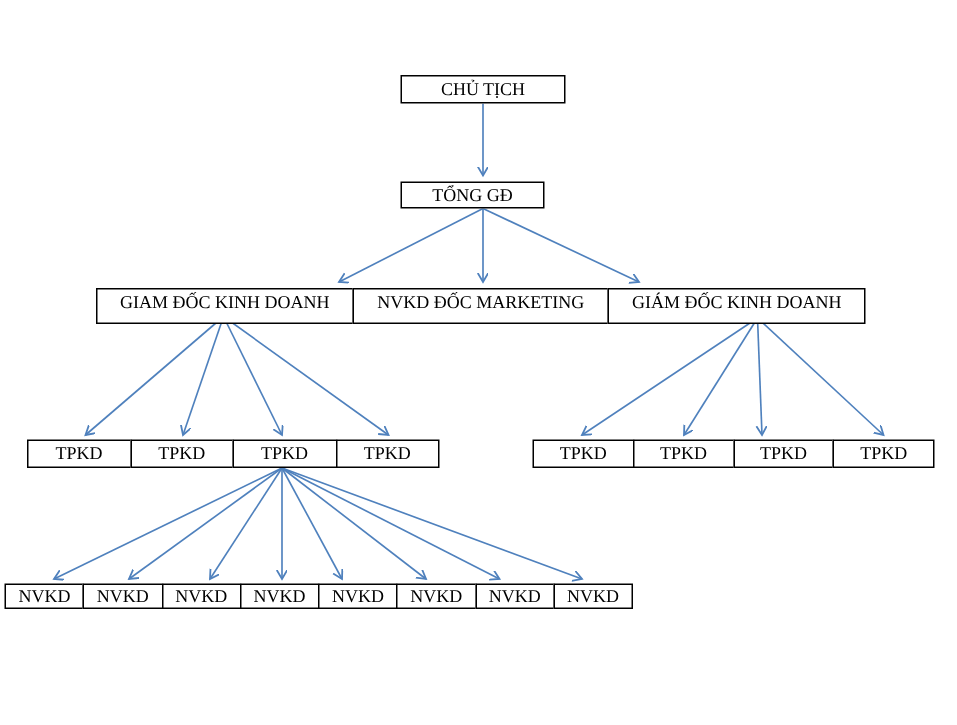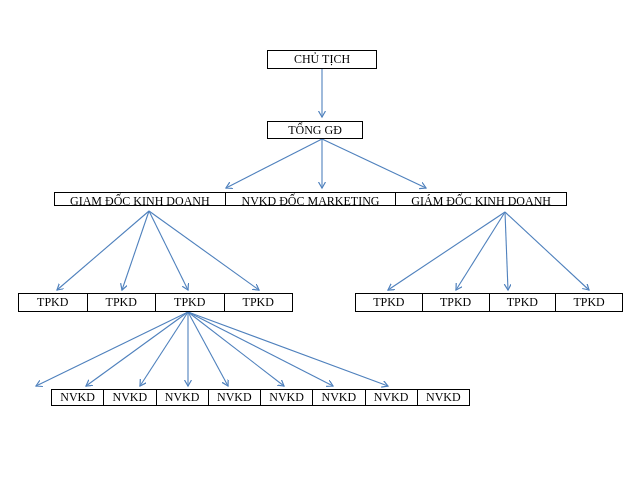--- a/index.html
+++ b/index.html
@@ -82,41 +82,41 @@
       <line x1="188" y1="312" x2="284" y2="386" marker-end="url(#arrow)"></line>
       <line x1="188" y1="312" x2="333" y2="386" marker-end="url(#arrow)"></line>
       <line x1="188" y1="312" x2="388" y2="386" marker-end="url(#arrow)"></line>
     </g>
   </svg>
 
   <div class="node" style="left:267px; top:50px; width:110px; height:19px;">CHỦ TỊCH</div>
 
   <div class="node" style="left:267px; top:121px; width:96px; height:18px;">TỔNG GĐ</div>
 
-  <div class="row" style="left:54px; top:192px; width:513px; height:14px;">
+  <div class="row" style="left:64px; top:192px; width:513px; height:24px;">
     <div class="cell">GIAM ĐỐC KINH DOANH</div>
     <div class="cell">NVKD ĐỐC MARKETING</div>
     <div class="cell">GIÁM ĐỐC KINH DOANH</div>
   </div>
 
   <div class="row" style="left:18px; top:293px; width:275px; height:19px;">
     <div class="cell">TPKD</div>
     <div class="cell">TPKD</div>
     <div class="cell">TPKD</div>
     <div class="cell">TPKD</div>
   </div>
 
   <div class="row" style="left:355px; top:293px; width:268px; height:19px;">
     <div class="cell">TPKD</div>
     <div class="cell">TPKD</div>
     <div class="cell">TPKD</div>
     <div class="cell">TPKD</div>
   </div>
 
-  <div class="row" style="left:3px; top:389px; width:419px; height:17px;margin-left:48px;">
+  <div class="row" style="left:3px; top:389px; width:419px; height:17px;">
     <div class="cell" style="line-height:15px;">NVKD</div>
     <div class="cell" style="line-height:15px;">NVKD</div>
     <div class="cell" style="line-height:15px;">NVKD</div>
     <div class="cell" style="line-height:15px;">NVKD</div>
     <div class="cell" style="line-height:15px;">NVKD</div>
     <div class="cell" style="line-height:15px;">NVKD</div>
     <div class="cell" style="line-height:15px;">NVKD</div>
     <div class="cell" style="line-height:15px;">NVKD</div>
   </div>
 

